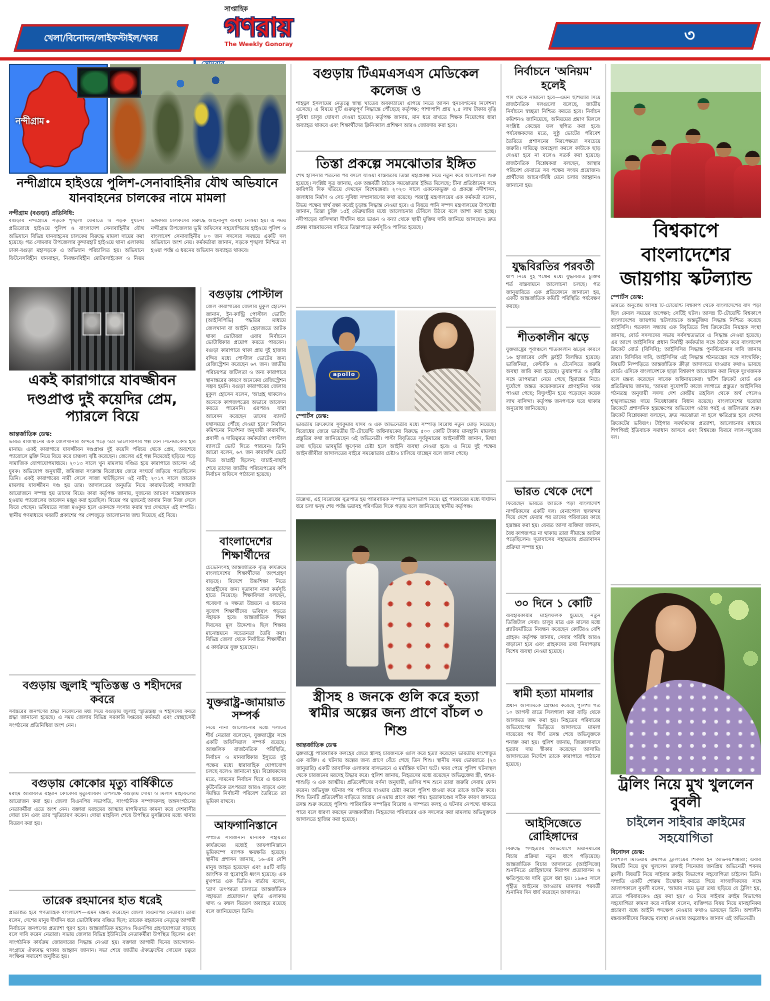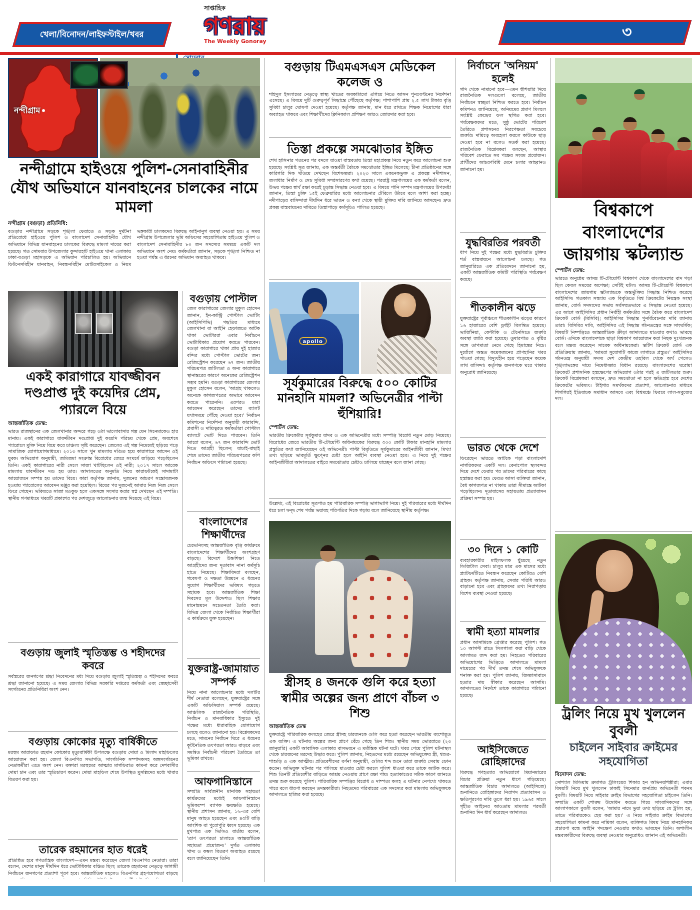--- a/index.html
+++ b/index.html
@@ -27,32 +27,32 @@
   .ab-row{display:flex;gap:4px;flex:1;min-height:0;margin-top:3px;}
   .col-a{width:170px;flex:0 0 170px;gap:28px;}
   .col-b{flex:1;}
   .col-c{width:182px;flex:0 0 182px;}
   .col-d{width:86px;flex:0 0 86px;align-items:center;}
   .col-e{flex:1;}
   article{margin:0 0 3px 0;display:flex;flex-direction:column;min-height:0;}
   article.rule{border-top:1px solid #bdbdbd;padding-top:2px;}
   .grow{flex:1;min-height:0;}
   .head{margin:2px 0 1px 0;font-weight:bold;color:#070707;text-align:center;line-height:1.28;}
-  .h-xl{font-size:15px;}
+  .h-xl{font-size:11px;}
   .h-lg{font-size:13px;}
   .h-md{font-size:12px;}
   .h-sm{font-size:10px;}
   .h-sub{font-size:11px;color:#2f3a45;}
   .byline{font-size:5.3px;font-weight:bold;color:#111;margin:1px 0;}
   .bt{font-size:4.7px;line-height:1.42;text-align:justify;color:#232323;margin:0;overflow:hidden;}
   .cols2{column-count:2;column-gap:6px;}
   .clip{overflow:hidden;}
   
   .photo-row{position:relative;display:flex;height:100px;gap:2px;overflow:hidden;}
-  .map-tile{position:relative;width:88px;flex:0 0 88px;background:#7f1d1d;border:1px solid #0d3a6e;overflow:hidden;}
+  .map-tile{position:relative;width:88px;flex:0 0 88px;background:#3b82f6;border:1px solid #0d3a6e;overflow:hidden;}
   .map-tile svg{position:absolute;left:4px;top:2px;width:80px;height:96px;}
   .map-label{position:absolute;left:5px;top:46%;color:#fff;font-weight:bold;font-size:8px;
              text-shadow:0 0 2px #000;display:flex;align-items:center;gap:2px;}
   .map-dot{width:3px;height:3px;border-radius:50%;background:#fff;display:inline-block;}
   .map-inset{position:absolute;left:62px;top:3px;width:58px;height:28px;background:#10151c;border:1px solid #444;
              display:flex;gap:2px;padding:2px;box-sizing:border-box;z-index:3;}
   .map-inset .bd{flex:1;background:radial-gradient(ellipse at 55% 50%,#1d6b38 0 55%,#0c2417 80%);border-radius:2px;}
   .map-inset .district{flex:1;background:radial-gradient(ellipse at 50% 50%,#d12a1f 0 45%,#1a0505 75%);border-radius:2px;}
   .checkpoint-photo{flex:1;position:relative;overflow:hidden;background:
     radial-gradient(circle 6px at 16% 26%,#2f72c8 0 55%,rgba(47,114,200,0) 62%),
@@ -249,21 +249,20 @@
             <i class="sp-face"></i>
             <i class="sp-jersey"></i>
             <b class="sp-logo">apollo</b>
           </span>
           <span class="sp-right">
             <i class="ac-hair"></i>
             <i class="ac-face"></i>
             <i class="ac-dress"></i>
           </span>
         </div>
-        <h2 class="head h-md">সূর্যকুমারের বিরুদ্ধে ৫০০ কোটির মানহানি মামলা? অভিনেত্রীর পাল্টা হুঁশিয়ারি!</h2>
         <div class="byline">স্পোর্টস ডেস্ক:</div>
         <p class="bt clip" style="height:62px">ভারতীয় ক্রিকেটার সূর্যকুমার যাদব ও এক অভিনেত্রীর মধ্যে সম্পত্তি বিরোধ নতুন মোড় নিয়েছে। বিরোধের জেরে ভারতীয় টি-টোয়েন্টি অধিনায়কের বিরুদ্ধে ৫০০ কোটি টাকার মানহানি মামলার প্রস্তুতির কথা জানিয়েছেন ওই অভিনেত্রী। পাল্টা বিবৃতিতে সূর্যকুমারের আইনজীবী জানান, মিথ্যা তথ্য ছড়িয়ে ভাবমূর্তি ক্ষুণ্নের চেষ্টা হলে আইনি ব্যবস্থা নেওয়া হবে। এ নিয়ে দুই পক্ষের আইনজীবীরা আদালতের বাইরে সমঝোতার চেষ্টাও চালিয়ে যাচ্ছেন বলে জানা গেছে।</p>
       </article>
       <article class="rule grow">
         <p class="bt clip" style="height:20px">উল্লেখ্য, এই বিরোধের সূত্রপাত হয় পারিবারিক সম্পত্তি ভাগাভাগি নিয়ে। দুই পরিবারের মধ্যে দীর্ঘদিন ধরে চলা দ্বন্দ্ব শেষ পর্যন্ত ভয়াবহ পরিণতির দিকে গড়ায় বলে জানিয়েছে স্থানীয় কর্তৃপক্ষ।</p>
         <div class="wedding-photo">
           <i class="wd-trees"></i>
           <i class="wd-road"></i>
           <i class="wd-groom"></i>
           <i class="wd-groom-head"></i>

